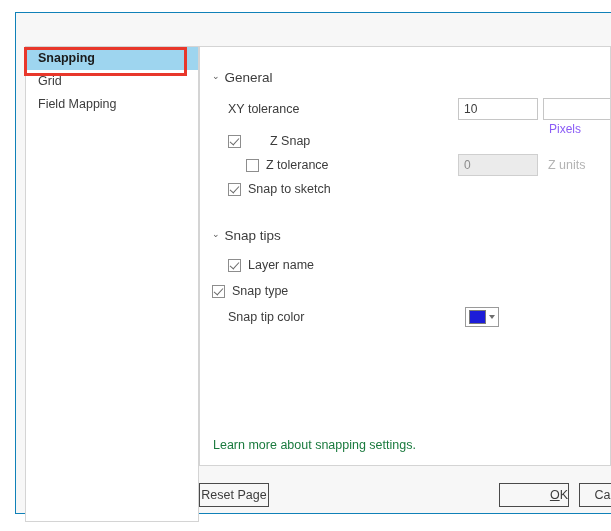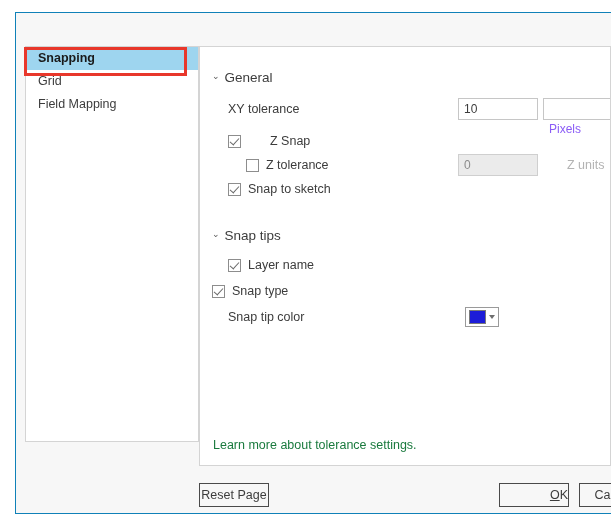--- a/index.html
+++ b/index.html
@@ -38,21 +38,21 @@
     letter-spacing: 0.1px;
     white-space: nowrap;
   }
 
   
   .page-list {
     position: absolute;
     left: 9px;
     top: 33px;
     width: 174px;
-    height: 396px;
+    height: 476px;
     background: #ffffff;
     border: 1px solid #d4d4d4;
     box-sizing: border-box;
     overflow: hidden;
   }
   .page-item {
     height: 23px;
     line-height: 23px;
     padding-left: 12px;
     font-size: 12.5px;
@@ -306,21 +306,21 @@
         <span class="cb-label">Z Snap</span>
       </label>
     </div>
 
     <div class="row" style="top:106px;">
       <label class="cb" style="margin-left:46px;">
         <span class="cb-box"></span>
         <span class="cb-label">Z tolerance</span>
       </label>
       <input class="textbox disabled" style="position: absolute; left: 258px;" disabled="" value="0">
-      <span class="units-suffix" style="position:absolute; left:367px;">Z units</span>
+      <span class="units-suffix" style="position:absolute; left:348px;">Z units</span>
     </div>
 
     <div class="row" style="top:130px;">
       <label class="cb" style="margin-left:28px;">
         <span class="cb-box checked"></span>
         <span class="cb-label">Snap to sketch</span>
       </label>
     </div>
 
     <div class="group" style="top:178px;">
@@ -345,21 +345,21 @@
     </div>
 
     <div class="row" style="top:258px;">
       <span class="row-label" style="margin-left:28px;">Snap tip color</span>
       <div class="colorpick" style="position:absolute; left:265px;">
         <span class="swatch" id="snap-swatch" style="background: rgb(28, 28, 216);"></span>
         <span class="caret"></span>
       </div>
     </div>
 
-    <a class="help-link" style="color: rgb(26, 122, 62);">Learn more about tolerance settings.</a>
+    <a class="help-link" style="color: rgb(26, 122, 62);">Learn more about snapping settings.</a>
   </div>
 
   <div class="btn btn-reset">
     <span>Reset Page</span>
   </div>
   <div class="btn btn-ok">
     <span><span class="accel">O</span><span>K</span></span>
   </div>
   <div class="btn btn-cancel">
     <span>Cancel</span>

